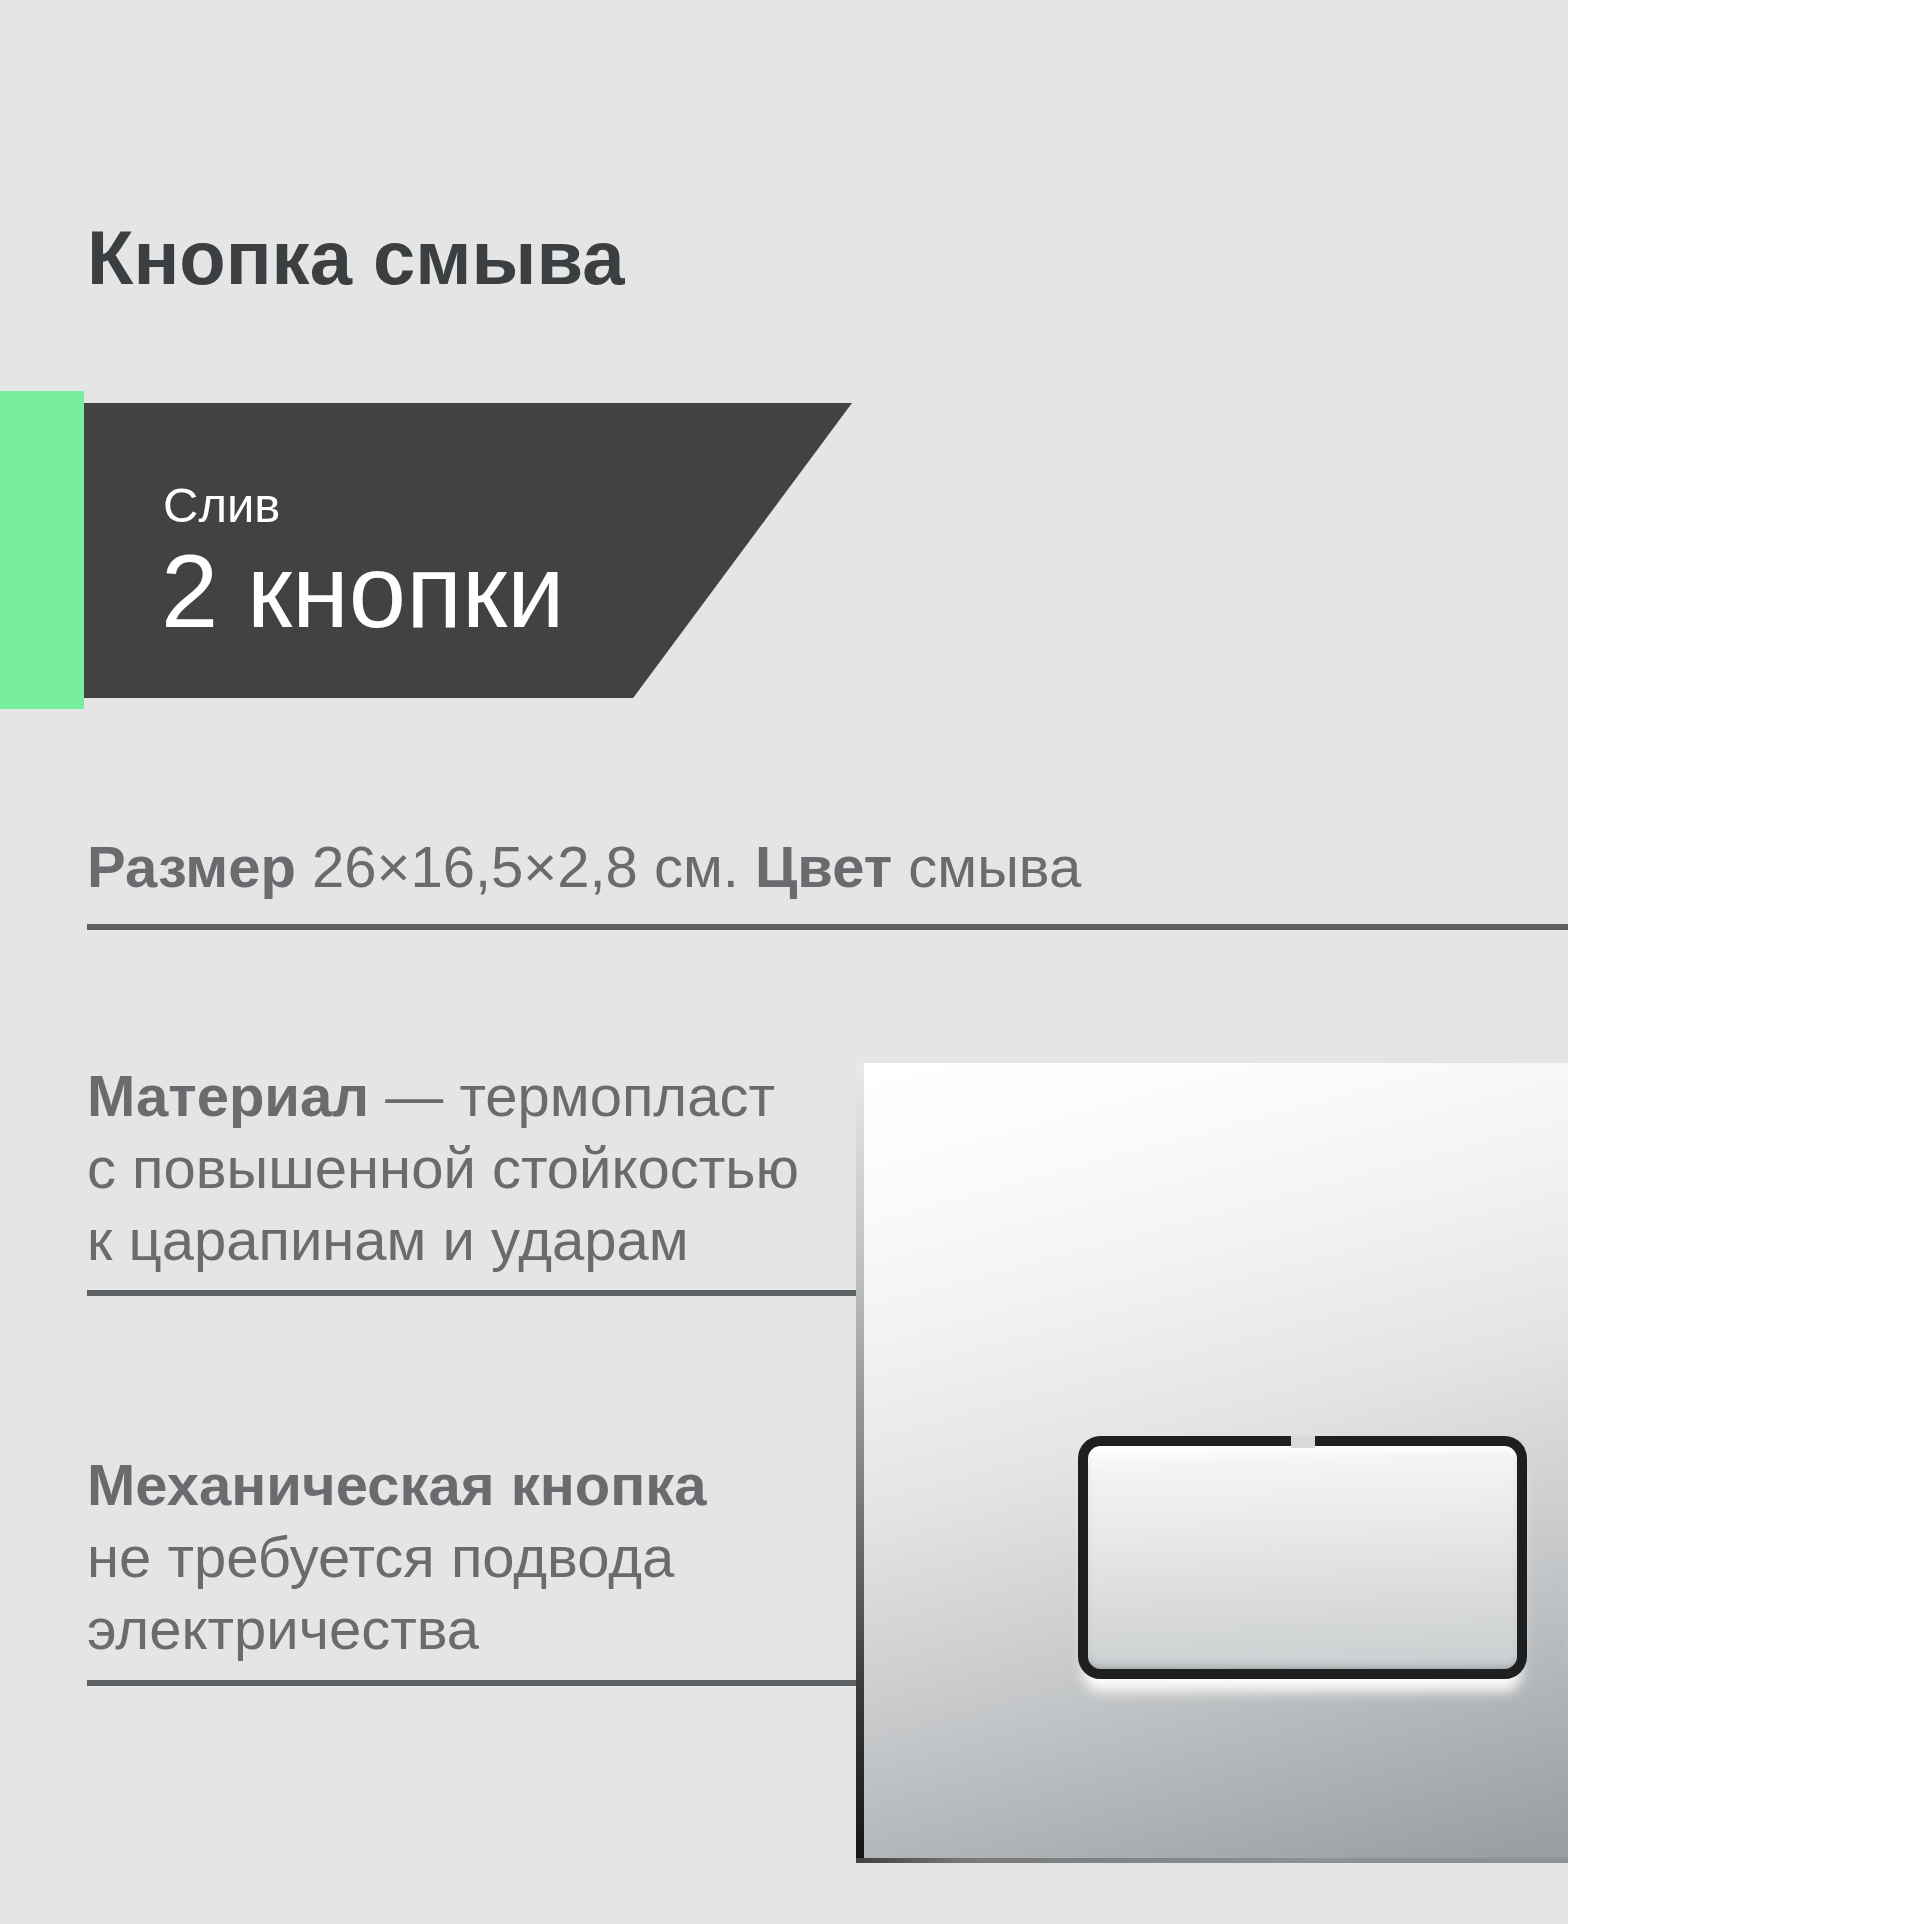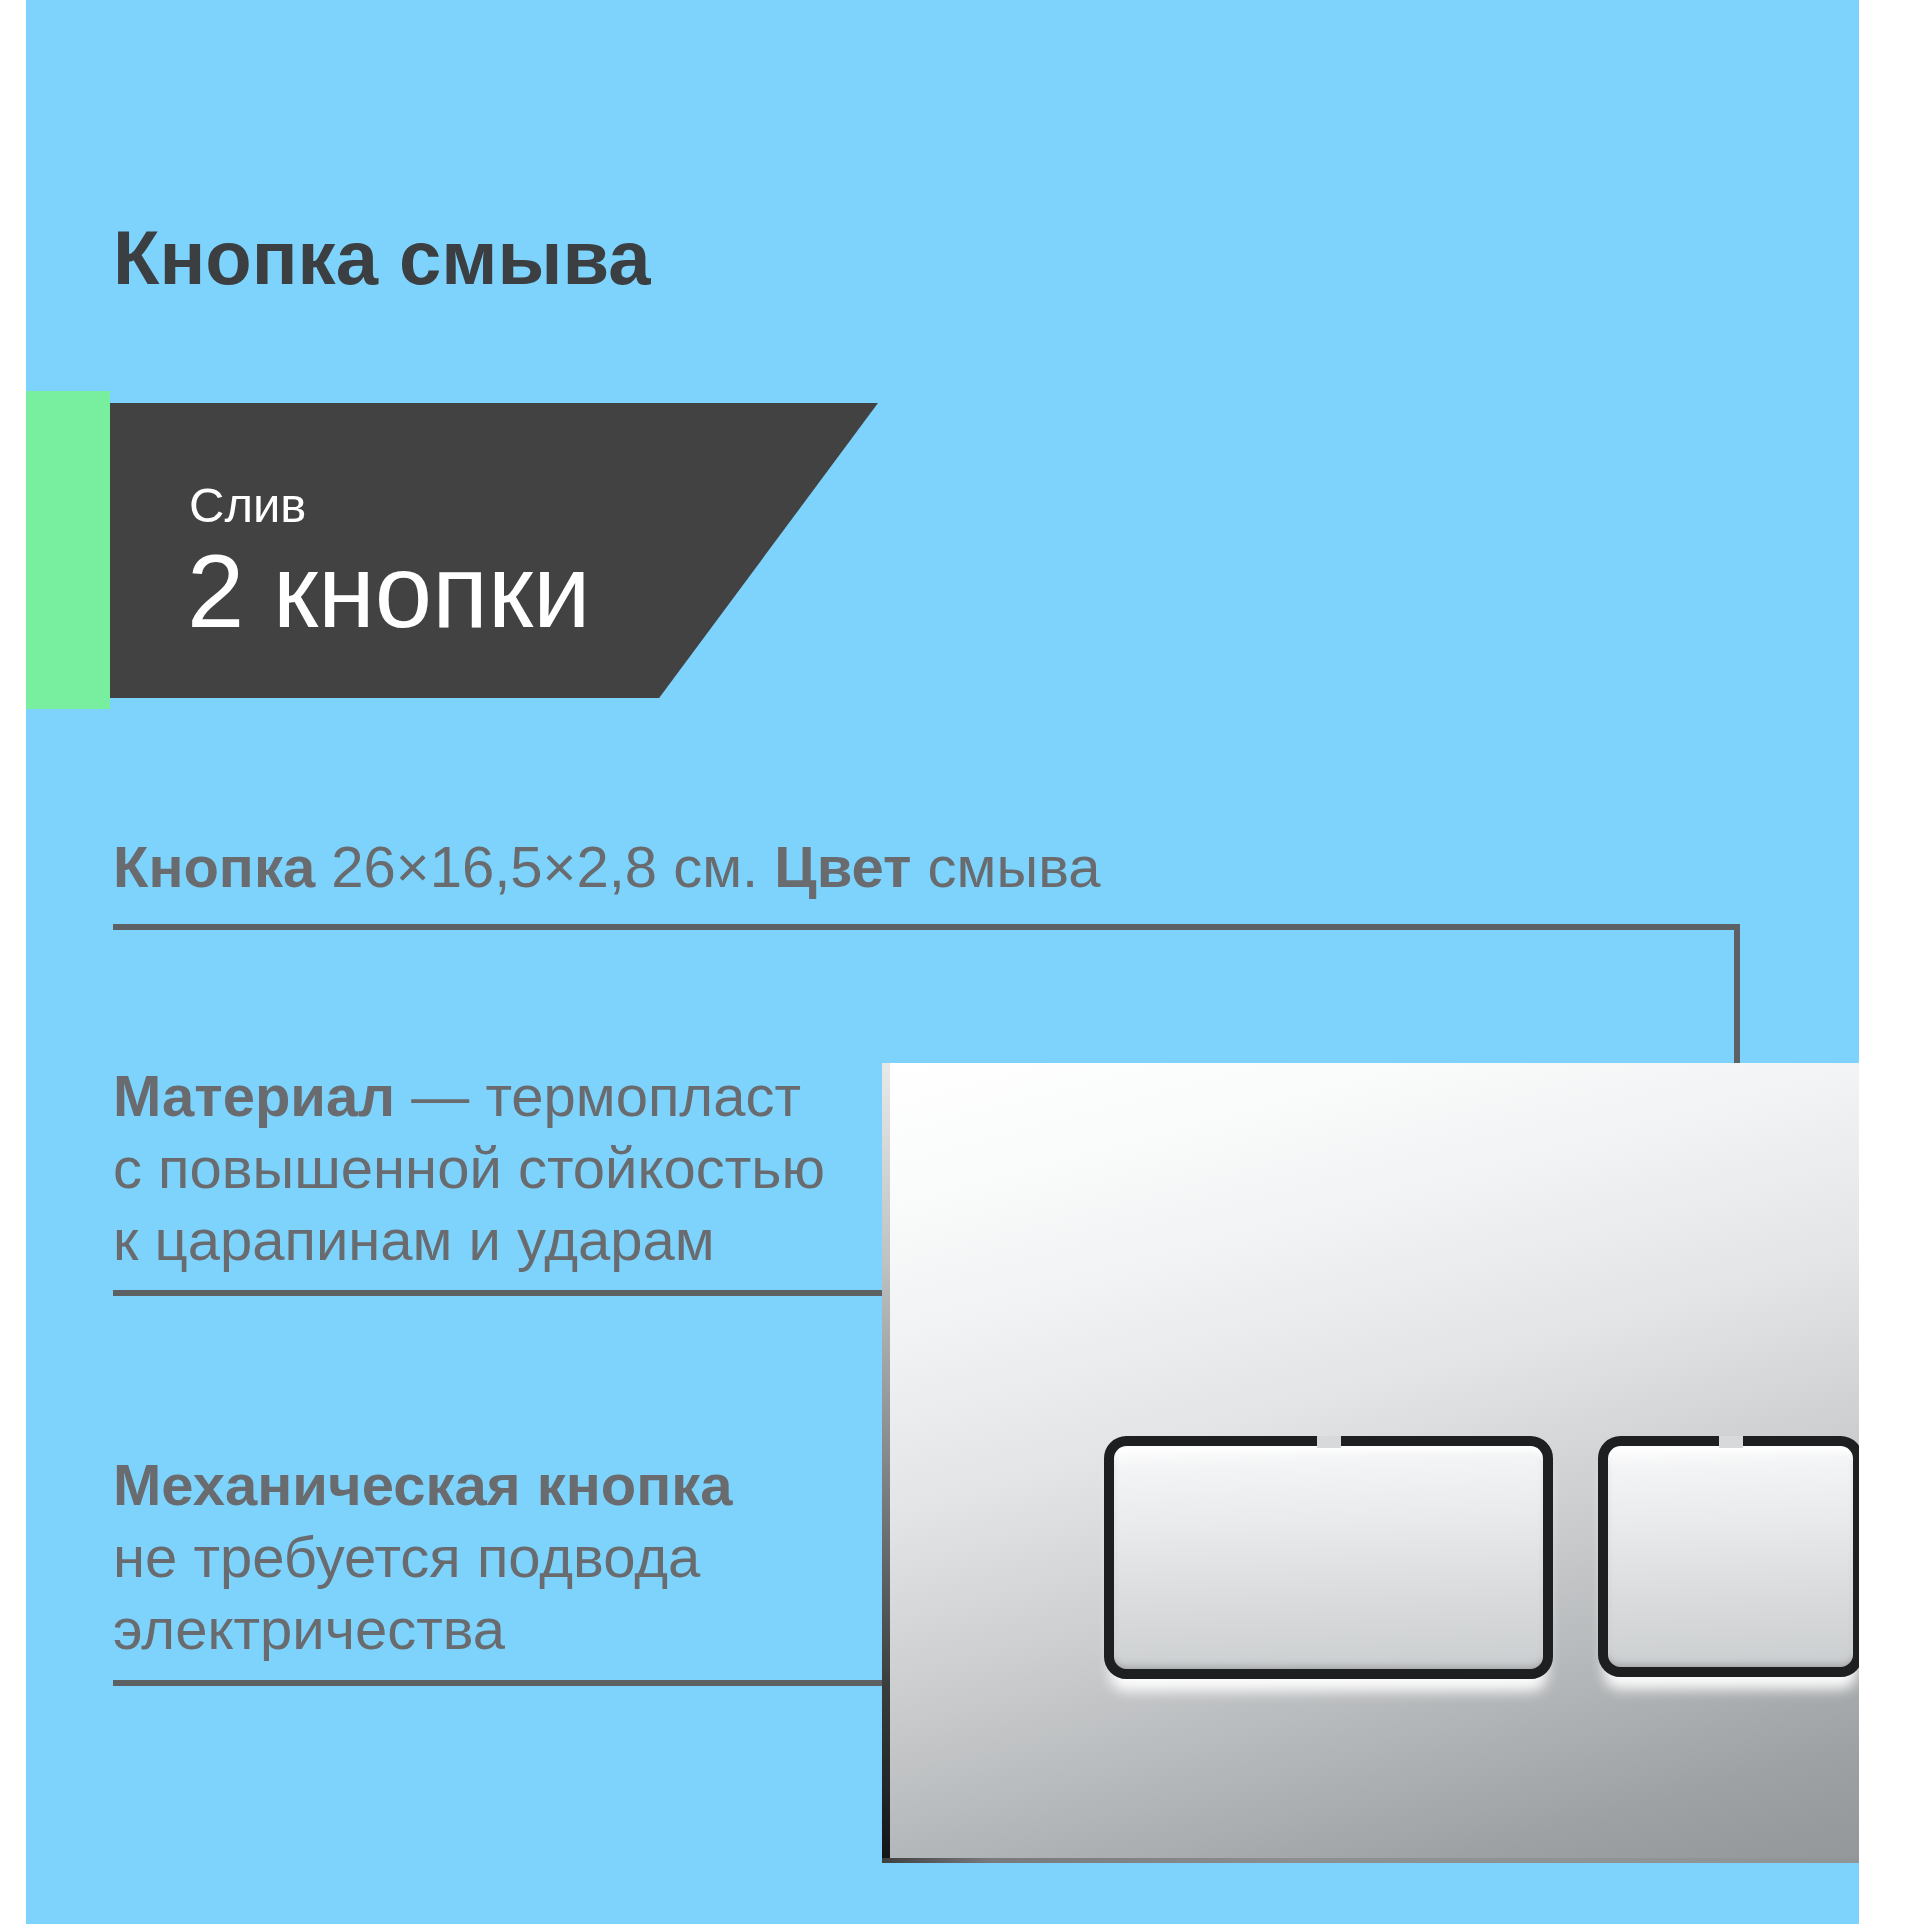--- a/index.html
+++ b/index.html
@@ -1,20 +1,19 @@
 <!DOCTYPE html>
 <html style="font-size:13px"><head>
 <meta charset="utf-8">
 <style>
   html,body { margin:0; padding:0; background:#ffffff; }
   .canvas {
-    position:relative; width:1833px; height:1925px;
-    background:#7dd3fc; overflow:hidden;
+    position:relative; width:1568px; height:1925px;
+    background:#e5e5e5; overflow:hidden;
     font-family:"Liberation Sans", sans-serif;
-    margin-left:26px;
   }
   
   .title {
     position:absolute; left:87px; top:220px;
     font-size:76px; line-height:76px; font-weight:bold;
     color:#3C3F41; white-space:nowrap;
   }
   
   .accent-bar {
     position:absolute; left:0; top:391px; width:84px; height:318px;
@@ -100,21 +99,21 @@
 
   <div class="title">Кнопка смыва</div>
 
   <div class="accent-bar"></div>
 
   <div class="badge">
     <div class="badge-subtitle">Слив</div>
     <div class="badge-value">2 кнопки</div>
   </div>
 
-  <div class="spec-line"><span class="b">Кнопка</span>
+  <div class="spec-line"><span class="b">Размер</span>
     <span>26×16,5×2,8 см.</span>
     <span class="b">Цвет</span>
     <span>смыва</span></div>
 
   <div class="feature mechanical">
     <div class="b">Механическая кнопка</div>
     <div>не требуется подвода</div>
     <div>электричества</div>
   </div>
 

